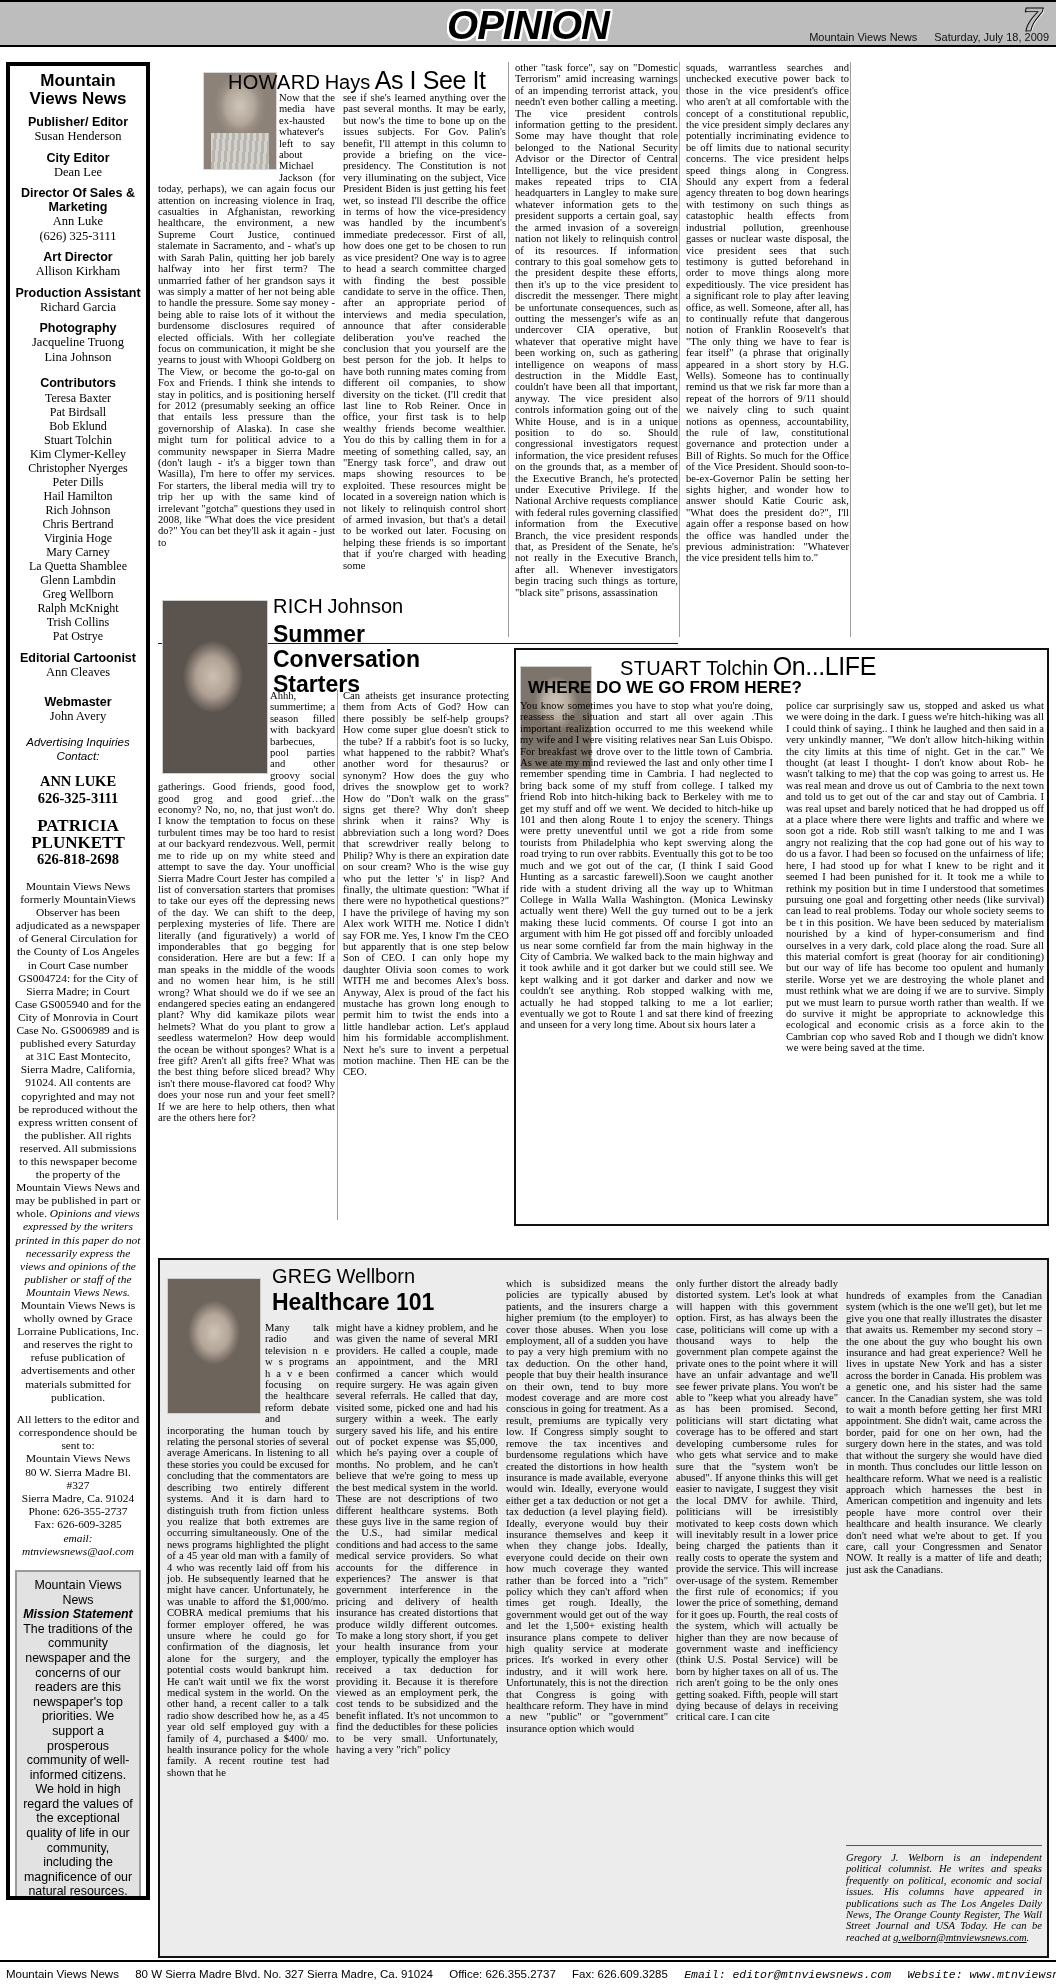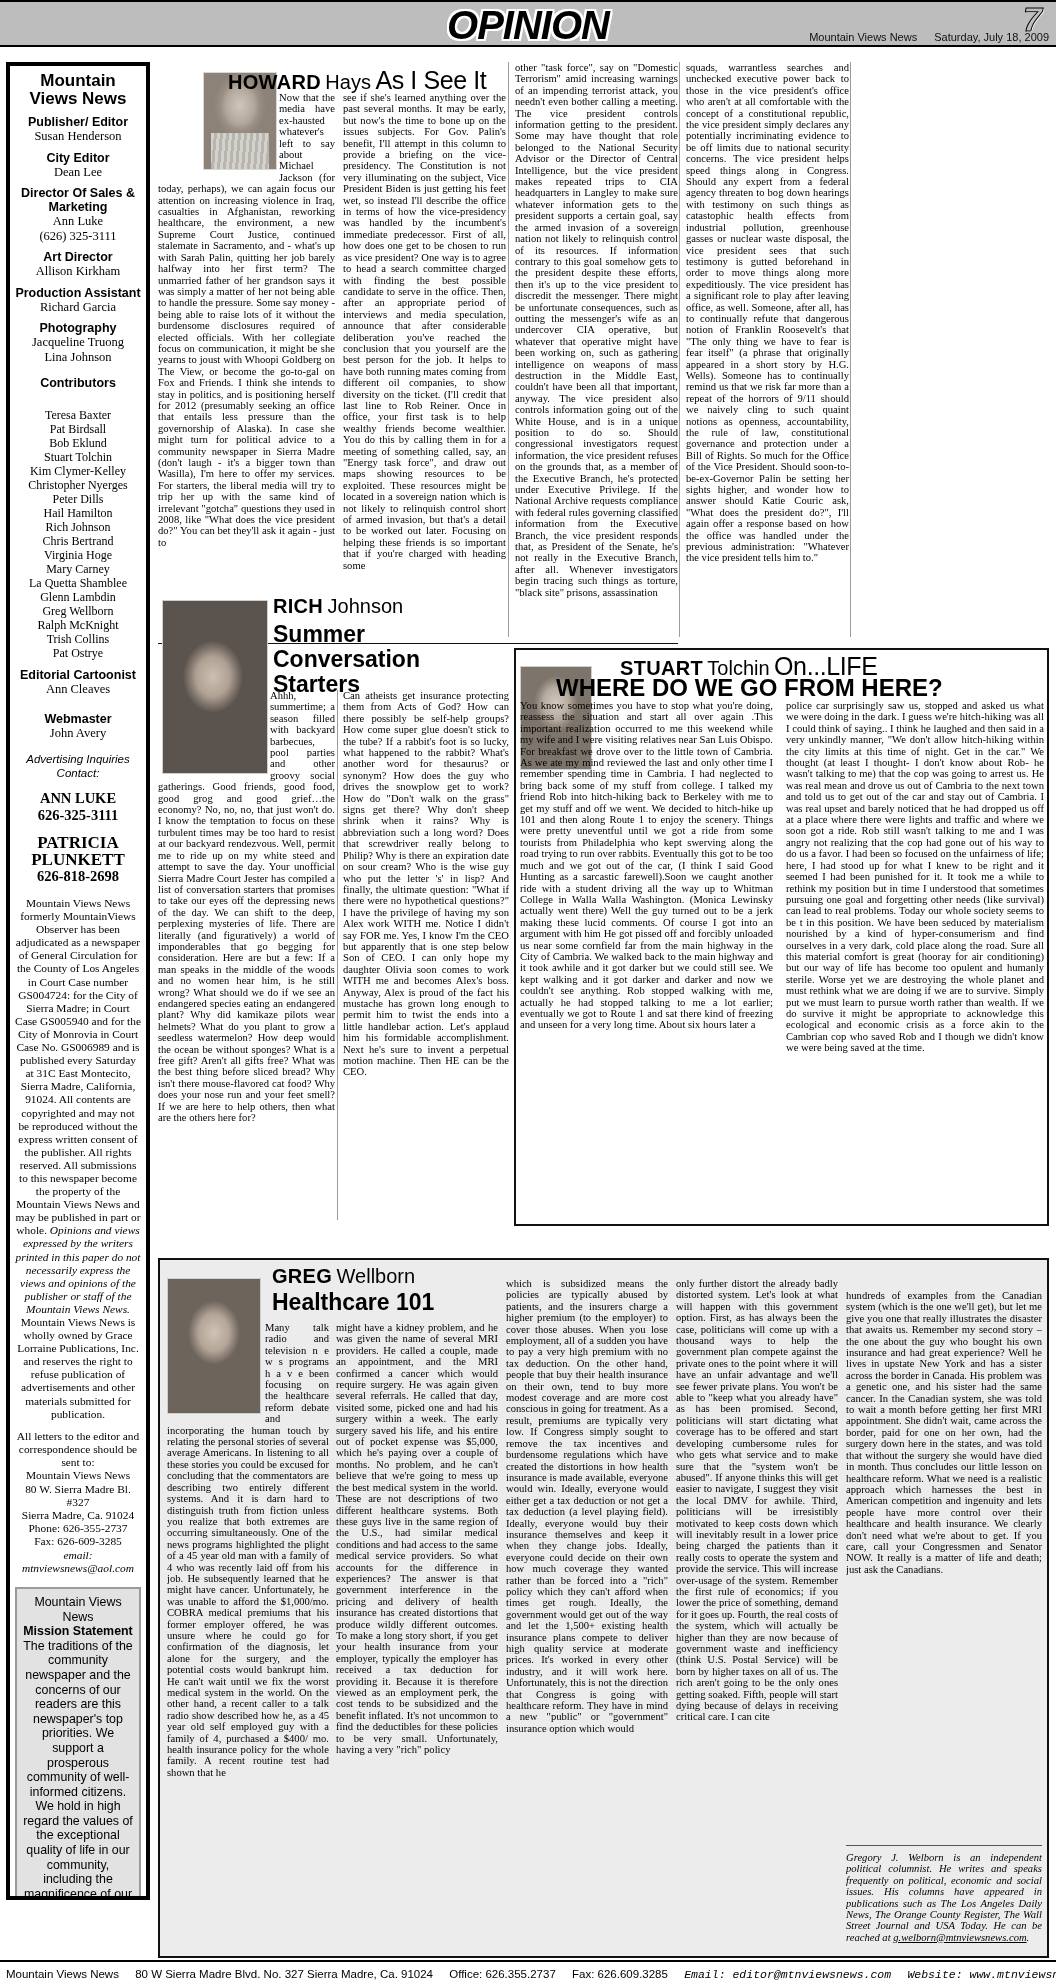--- a/index.html
+++ b/index.html
@@ -58,21 +58,21 @@
   }
   .sb-role {
     font-family:"Liberation Sans", sans-serif;
     font-weight:bold; font-size:12.5px; line-height:14px;
     margin-top:7px;
   }
   .sb-name {
     font-family:"Liberation Serif", serif;
     font-size:12.5px; line-height:14.5px;
   }
-  .sb-contrib-list { margin-top:18px; }
+  .sb-contrib-list { margin-top:1px; }
   .sb-contrib-list div { font-size:12px; line-height:14px; }
   .sb-adv {
     font-family:"Liberation Sans", sans-serif;
     font-style:italic; font-size:11.5px; line-height:14px;
     margin-top:12px;
   }
   .sb-bigname {
     font-family:"Liberation Serif", serif;
     font-weight:bold; font-size:14.5px; line-height:17px;
     margin-top:10px;
@@ -92,21 +92,21 @@
   .sb-letters .em { font-style:italic; }
   .mission {
     margin-top:12px;
     border:2px solid #9a9a9a;
     background:#e2e2e2;
     padding:6px 4px 8px 4px;
     font-family:"Liberation Sans", sans-serif;
     font-size:12.4px; line-height:14.6px;
   }
   .mission .mh { display:block; }
-  .mission .ms { font-weight:bold; display:block; }
+  .mission .ms { font-weight:bold; display:block;font-style:italic; }
 
   
   .col {
     font-family:"Liberation Serif", serif;
     font-size:10.6px; line-height:11.4px;
     text-align:justify;
     position:absolute;
     overflow:hidden;
   }
 
@@ -120,21 +120,21 @@
   }
   .hays-photo::after{
     content:""; position:absolute; left:10%; top:62%; width:80%; height:38%;
     background:repeating-linear-gradient(95deg,#d4d2cd 0 3px,#b8b5ae 3px 6px);
   }
   .byline-big {
     position:absolute;
     font-family:"Liberation Sans", sans-serif;
     white-space:nowrap;
   }
-  .byline-big .b1 { font-weight:bold; font-size:20px; letter-spacing:.3px; }
+  .byline-big .b1 { font-weight:normal; font-size:20px; letter-spacing:.3px; }
   .byline-big .b2 { font-weight:normal; font-size:20px; }
   .byline-big .b3 { font-weight:normal; font-size:25px; letter-spacing:-.4px; }
 
   .sub-head {
     position:absolute;
     font-family:"Liberation Sans", sans-serif;
     font-weight:bold;
     white-space:normal;
   }
 
@@ -339,21 +339,21 @@
 <div class="vrule" style="left:337px; top:690px; height:530px;"></div>
 
 <div class="boxed" style="left:514px; top:648px; width:535px; height:578px;"></div>
 <div class="mug stuart" style="left:520px; top:666px; width:72px; height:104px;"></div>
 
 <div class="byline-big" style="left:620px; top:652px;">
   <span class="b1">STUART</span>
   <span class="b2">Tolchin</span>
   <span class="b3">On...LIFE</span>
 </div>
-<div class="sub-head" style="left:556px; top:677px; width:490px; font-size:24px; line-height:21px;">WHERE DO WE GO FROM HERE?</div>
+<div class="sub-head" style="left:528px; top:677px; width:490px; font-size:17px; line-height:21px;">WHERE DO WE GO FROM HERE?</div>
 
 <div class="col" style="left:520px; top:700px; width:253px; height:518px;">You know sometimes you have to stop what you're doing, reassess the situation and start all over again .This important realization occurred to me this weekend while my wife and I were visiting relatives near San Luis Obispo. For breakfast we drove over to the little town of Cambria. As we ate my mind reviewed the last and only other time I remember spending time in Cambria. I had neglected to bring back some of my stuff from college. I talked my friend Rob into hitch-hiking back to Berkeley with me to get my stuff and off we went. We decided to hitch-hike up 101 and then along Route 1 to enjoy the scenery. Things were pretty uneventful until we got a ride from some tourists from Philadelphia who kept swerving along the road trying to run over rabbits. Eventually this got to be too much and we got out of the car, (I think I said Good Hunting as a sarcastic farewell).Soon we caught another ride with a student driving all the way up to Whitman College in Walla Walla Washington. (Monica Lewinsky actually went there) Well the guy turned out to be a jerk making these lucid comments. Of course I got into an argument with him He got pissed off and forcibly unloaded us near some cornfield far from the main highway in the City of Cambria. We walked back to the main highway and it took awhile and it got darker but we could still see. We kept walking and it got darker and darker and now we couldn't see anything. Rob stopped walking with me, actually he had stopped talking to me a lot earlier; eventually we got to Route 1 and sat there kind of freezing and unseen for a very long time. About six hours later a</div>
 <div class="col" style="left:786px; top:700px; width:258px; height:518px;">police car surprisingly saw us, stopped and asked us what we were doing in the dark. I guess we're hitch-hiking was all I could think of saying..
 I think he laughed and then said in a very unkindly manner, "We don't allow hitch-hiking within the city limits at this time of night. Get in the car." We thought (at least I thought- I don't know about Rob- he wasn't talking to me) that the cop was going to arrest us. He was real mean and drove us out of Cambria to the next town and told us to get out of the car and stay out of Cambria. I was real upset and barely noticed that he had dropped us off at a place where there were lights and traffic and where we soon got a ride. Rob still wasn't talking to me and I was angry not realizing that the cop had gone out of his way to do us a favor. I had been so focused on the unfairness of life; here, I had stood up for what I knew to be right and it seemed I had been punished for it. It took me a while to rethink my position but in time I understood that sometimes pursuing one goal and forgetting other needs (like survival) can lead to real problems. Today our whole society seems to be t in this position. We have been seduced by materialism nourished by a kind of hyper-consumerism and find ourselves in a very dark, cold place along the road. Sure all this material comfort is great (hooray for air conditioning) but our way of life has become too opulent and humanly sterile. Worse yet we are destroying the whole planet and must rethink what we are doing if we are to survive. Simply put we must learn to pursue worth rather than wealth. If we do survive it might be appropriate to acknowledge this ecological and economic crisis as a force akin to the Cambrian cop who saved Rob and I though we didn't know we were being saved at the time.</div>
 
 <div class="boxed shaded" style="left:158px; top:1258px; width:891px; height:700px;"></div>
 <div class="mug greg" style="left:167px; top:1278px; width:94px; height:136px;"></div>
 
 <div class="byline-big" style="left:272px; top:1265px;">
   <span class="b1">GREG</span>

